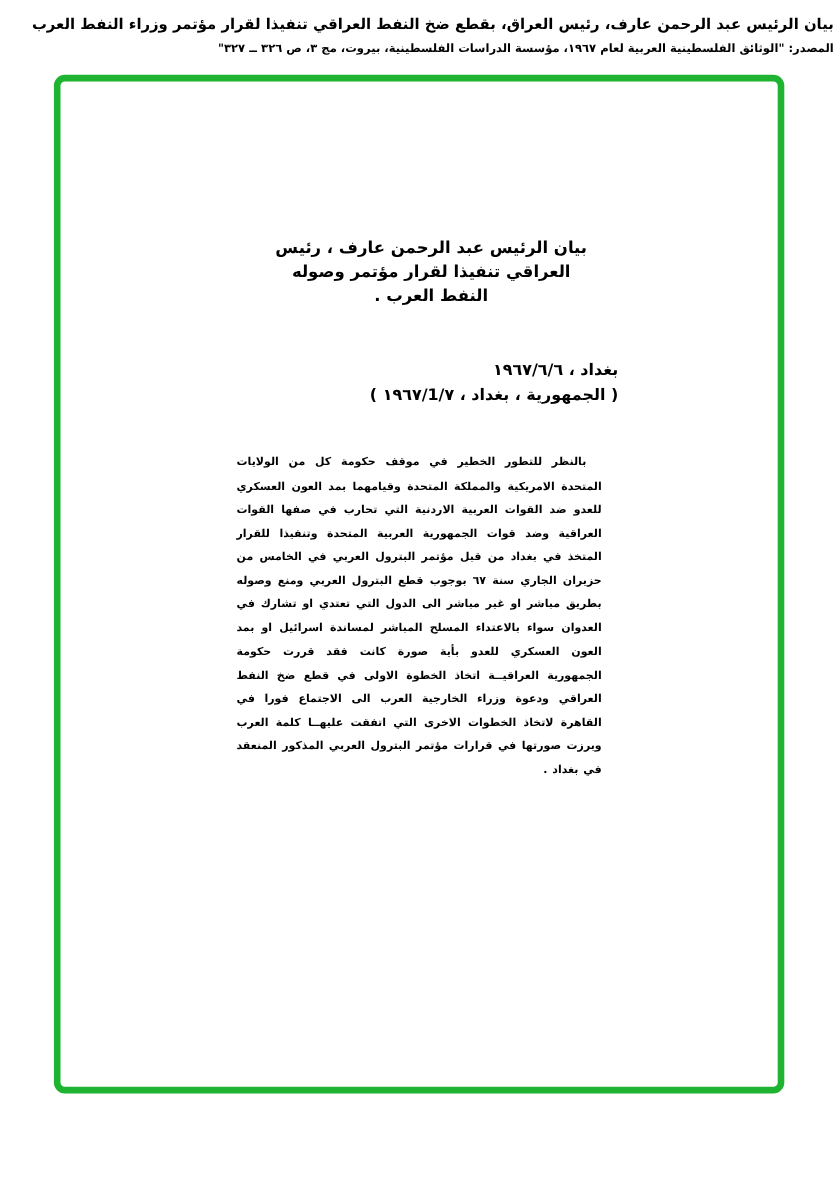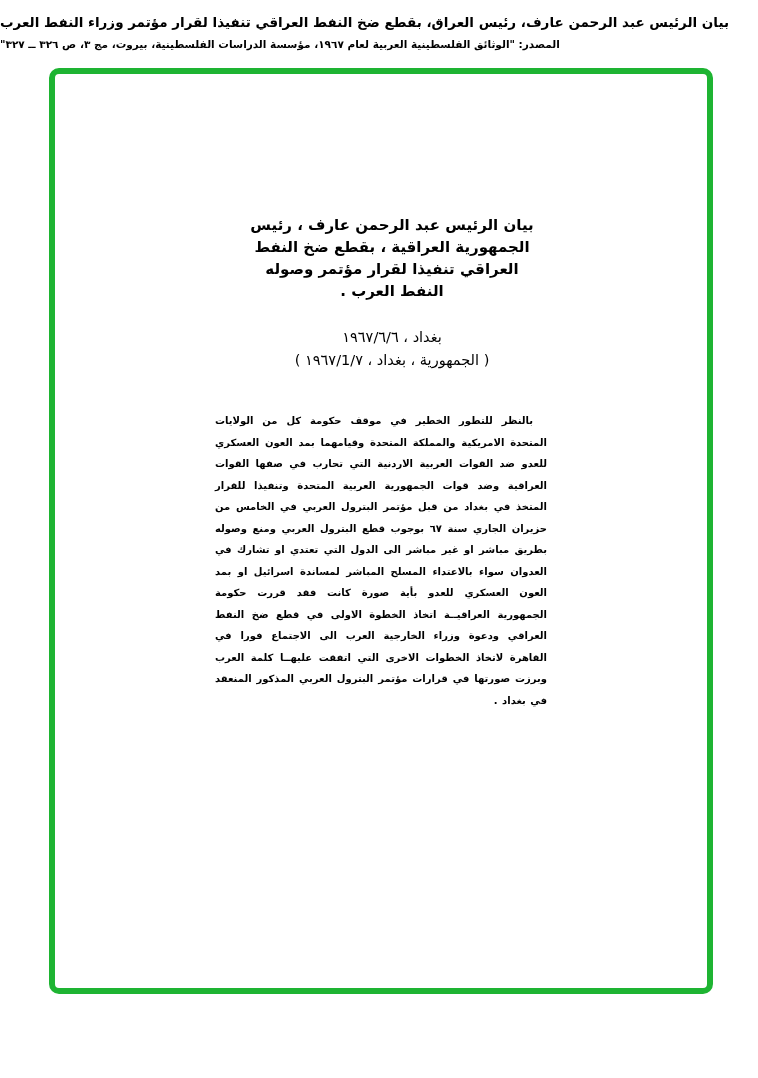--- a/index.html
+++ b/index.html
@@ -11,21 +11,21 @@
     overflow: hidden;
     font-family: "DejaVu Sans", sans-serif;
     color: #000000;
   }
   .header {
     position: absolute;
     top: 10px;
     left: 0;
     width: 758px;
     direction: rtl;
-    text-align: left;
+    text-align: right;
   }
   .header-title {
     font-size: 13.5px;
     font-weight: 700;
     line-height: 24px;
     letter-spacing: 0.2px;
   }
   .header-source {
     margin-top: 3px;
     font-size: 10.5px;
@@ -52,23 +52,22 @@
     font-size: 15px;
     font-weight: 700;
     line-height: 22px;
   }
   .doc-dates {
     position: absolute;
     top: 252px;
     left: 167px;
     width: 340px;
     direction: rtl;
-    text-align: center;
     font-size: 14.5px;
-    font-weight: 400;
+    font-weight: 700;
     line-height: 23px;
   }
   .doc-body {
     position: absolute;
     top: 336px;
     left: 160px;
     width: 332px;
     direction: rtl;
     text-align: justify;
     font-size: 10px;
@@ -83,21 +82,20 @@
 
 <div class="header">
   <div class="header-title">بيان الرئيس عبد الرحمن عارف، رئيس العراق، بقطع ضخ النفط العراقي تنفيذا لقرار مؤتمر وزراء النفط العرب</div>
   <div class="header-source">المصدر: "الوثائق الفلسطينية العربية لعام ١٩٦٧، مؤسسة الدراسات الفلسطينية، بيروت، مج ٣، ص ٣٢٦ ــ ٣٢٧"</div>
 </div>
 
 <div class="green-frame" style="border-color: rgb(30, 180, 50);">
 
   <div class="doc-title">
     <div>بيان الرئيس عبد الرحمن عارف ، رئيس</div>
-    <div>الجمهورية العراقية ، بقطع ضخ النفط</div>
     <div>العراقي تنفيذا لقرار مؤتمر وصوله</div>
     <div>النفط العرب .</div>
   </div>
 
   <div class="doc-dates">
     <div>بغداد ، ١٩٦٧/٦/٦</div>
     <div>( الجمهورية ، بغداد ، ١٩٦٧/1/٧ )</div>
   </div>
 
   <div class="doc-body">بالنظر للتطور الخطير في موقف حكومة كل من الولايات المتحدة الامريكية والمملكة المتحدة وقيامهما بمد العون العسكري للعدو ضد القوات العربية الاردنية التي تحارب في صفها القوات العراقية وضد قوات الجمهورية العربية المتحدة وتنفيذا للقرار المتخذ في بغداد من قبل مؤتمر البترول العربي في الخامس من حزيران الجاري سنة ٦٧ بوجوب قطع البترول العربي ومنع وصوله بطريق مباشر او غير مباشر الى الدول التي تعتدي او تشارك في العدوان سواء بالاعتداء المسلح المباشر لمساندة اسرائيل او بمد العون العسكري للعدو بأية صورة كانت فقد قررت حكومة الجمهورية العراقيــة اتخاذ الخطوة الاولى في قطع ضخ النفط العراقي ودعوة وزراء الخارجية العرب الى الاجتماع فورا في القاهرة لاتخاذ الخطوات الاخرى التي اتفقت عليهــا كلمة العرب وبرزت صورتها في قرارات مؤتمر البترول العربي المذكور المنعقد في بغداد .</div>

